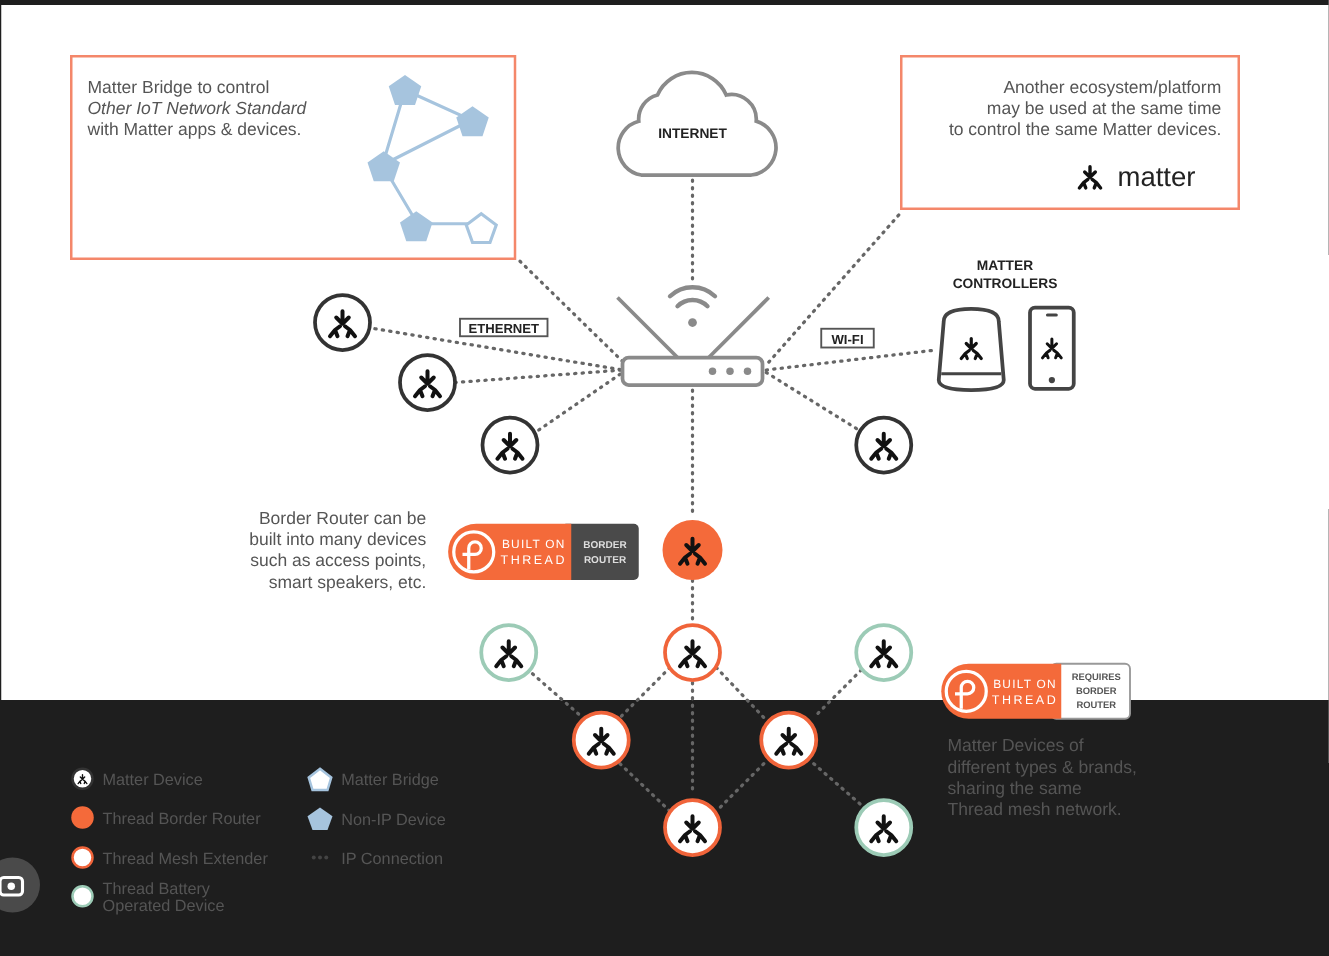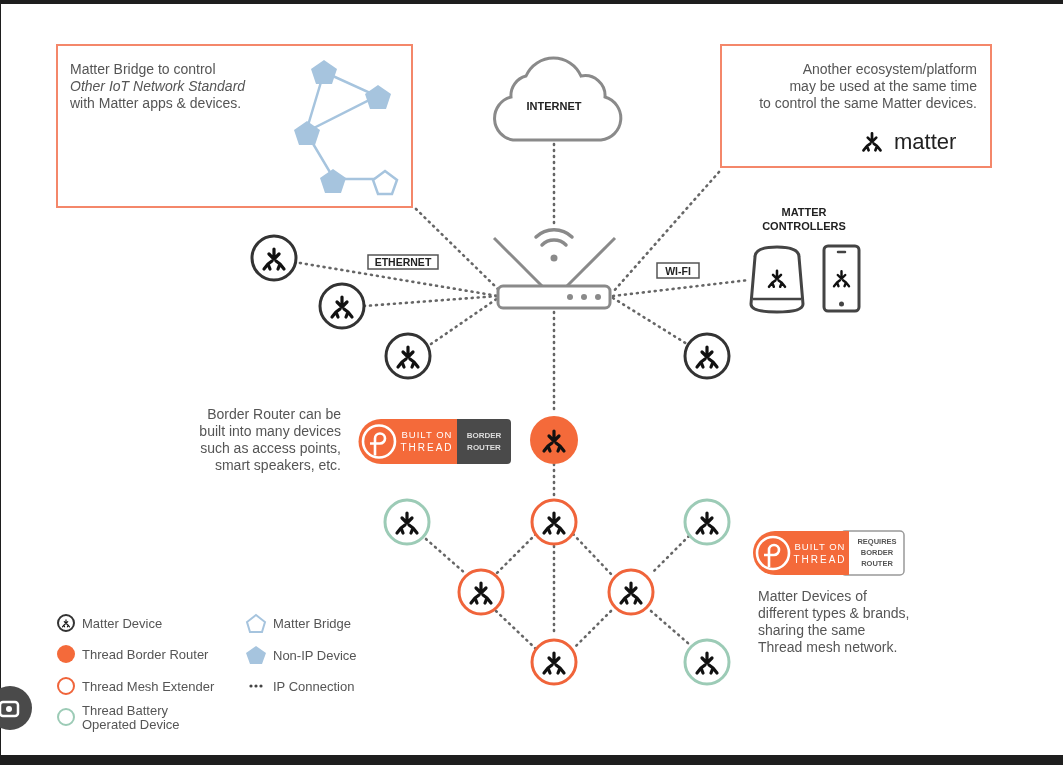--- a/index.html
+++ b/index.html
@@ -1,17 +1,17 @@
 <!DOCTYPE html>
 <html><head>
 <meta charset="utf-8">
 <style>
   html, body { margin: 0; padding: 0; }
   body { width: 1063px; height: 765px; background: #1e1e1e; position: relative; overflow: hidden; font-family: "Liberation Sans", sans-serif; }
-  #canvas { position: absolute; left: 1px; top: 4px; width: 1062px; height: 751px; background: #ffffff; }
+  #canvas { position: absolute; left: 1px; top: 4px; width: 1062px; height: 556px; background: #ffffff; }
   svg text { font-family: "Liberation Sans", sans-serif; }
   .lens { position: absolute; left: -12px; top: 686px; width: 44px; height: 44px; border-radius: 50%; background: #4a4a4a; }
 </style>
 </head>
 <body>
 
 <div id="canvas">
 <svg width="1062" height="757" viewBox="0 0 1062 757" xmlns="http://www.w3.org/2000/svg">
   <defs>
     <g id="mlogo">

